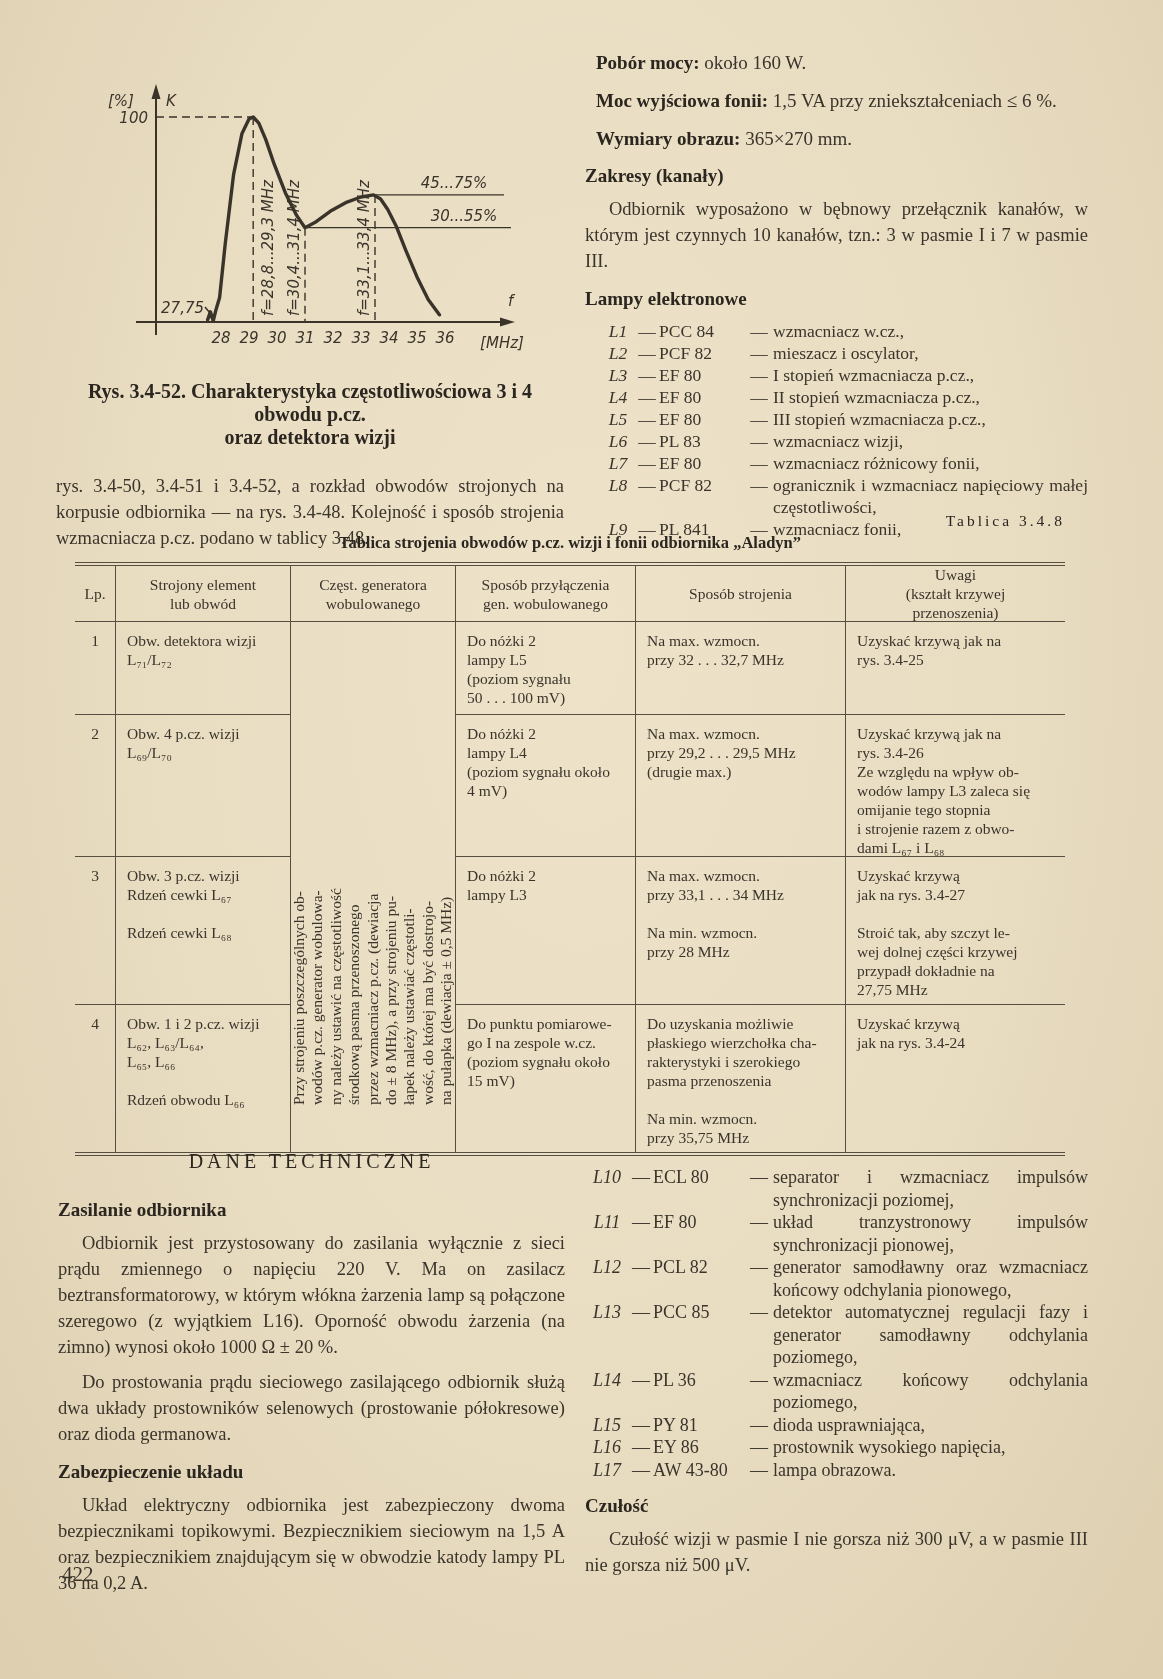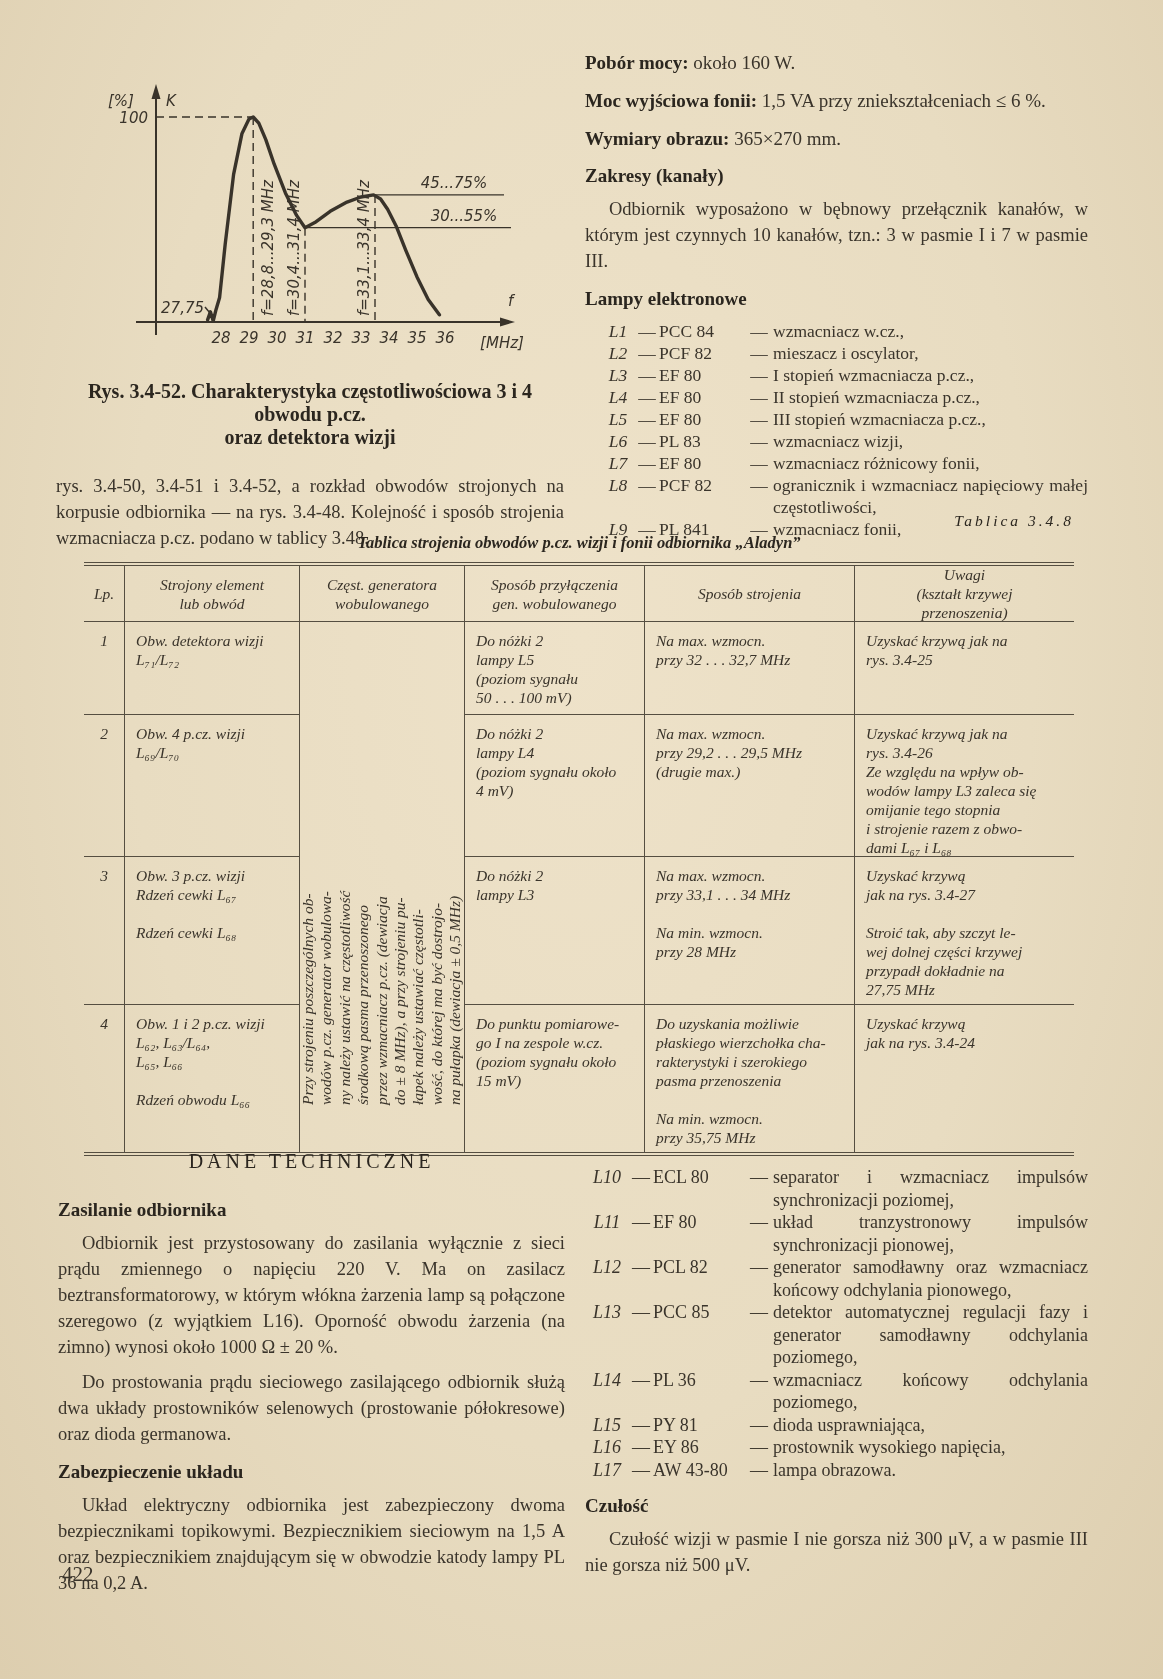--- a/index.html
+++ b/index.html
@@ -25,31 +25,31 @@
   .cl{font-family:"DejaVu Sans",sans-serif;font-style:italic;font-size:15px;fill:var(--ink);}
   .fig-caption{
     font-weight:bold;font-size:20px;line-height:23px;text-align:center;
     white-space:pre-line;margin:8px 0 24px;color:var(--ink-strong);
   }
   .body-text{font-size:18.5px;line-height:26px;text-align:justify;margin:0 0 9px;}
   .indent{text-indent:24px;}
   
   .top-right{position:absolute;left:585px;top:50px;width:503px;}
   .spec{font-size:19px;line-height:25px;margin:0 0 13px;}
-  .spec b{color:var(--ink-strong);}
+  .spec b{color:var(--ink-strong);margin-left:11px;}
   h4.subhead{font-size:19px;margin:14px 0 9px;color:var(--ink-strong);font-weight:bold;}
   .lamp-list{margin-top:10px;}
   .lamp-list.inset{padding-left:16px;}
   .lamp-row{display:grid;grid-template-columns:34px 24px 86px 28px 1fr;font-size:17.5px;line-height:22px;}
   .lamp-row.wide{grid-template-columns:44px 24px 92px 28px 1fr;font-size:18px;line-height:22.5px;}
   .l-id{font-style:italic;text-align:center;}
   .l-d{text-align:center;}
   .l-desc{text-align:justify;}
   
-  .table-section{position:absolute;left:84px;top:512px;width:990px;font-style:italic;}
+  .table-section{position:absolute;left:75px;top:512px;width:990px;}
   .tab-label{text-align:right;font-size:15.5px;letter-spacing:3px;margin-bottom:3px;color:var(--ink-strong);}
   .tab-title{text-align:center;font-weight:bold;font-size:16.5px;margin-bottom:9px;color:var(--ink-strong);}
   .tbl-wrap{border-top:1px solid var(--line);border-bottom:1px solid var(--line);padding:2px 0;}
   .tbl{
     display:grid;
     grid-template-columns:40px 175px 165px 180px 210px 220px;
     grid-template-rows:56px 92px 142px 148px 148px;
     border-top:1px solid var(--line);border-bottom:1px solid var(--line);
     font-size:15.5px;line-height:19px;
   }

